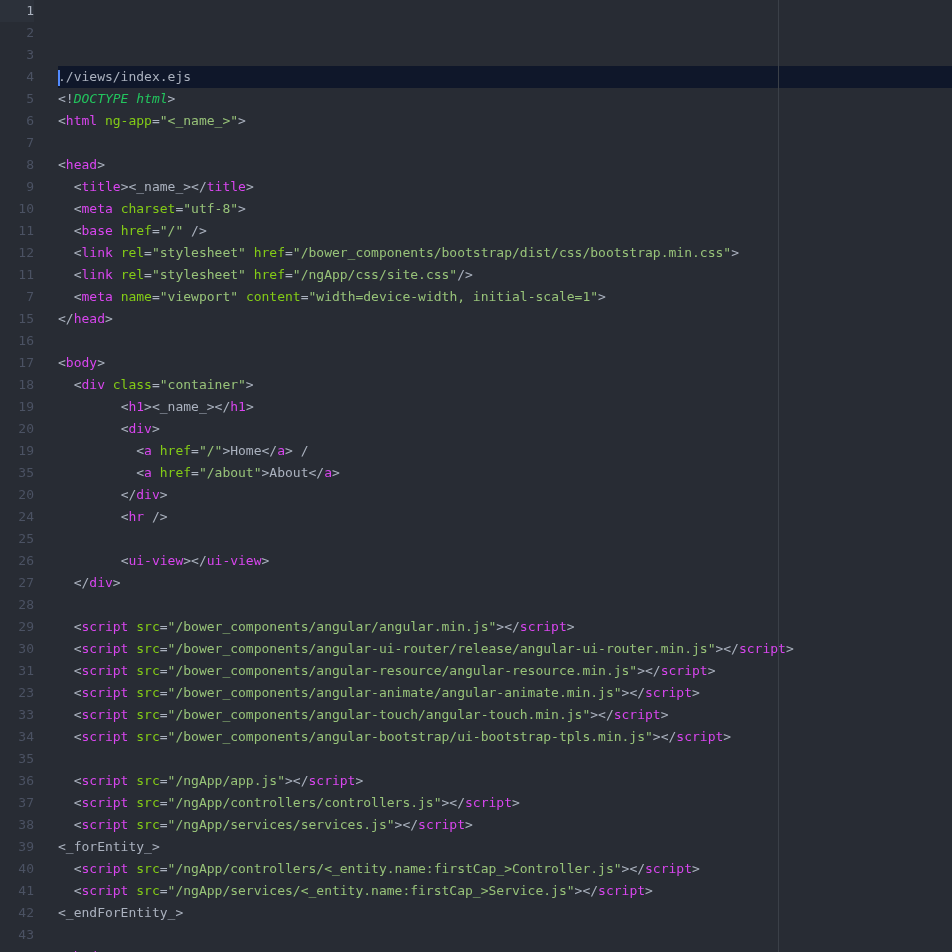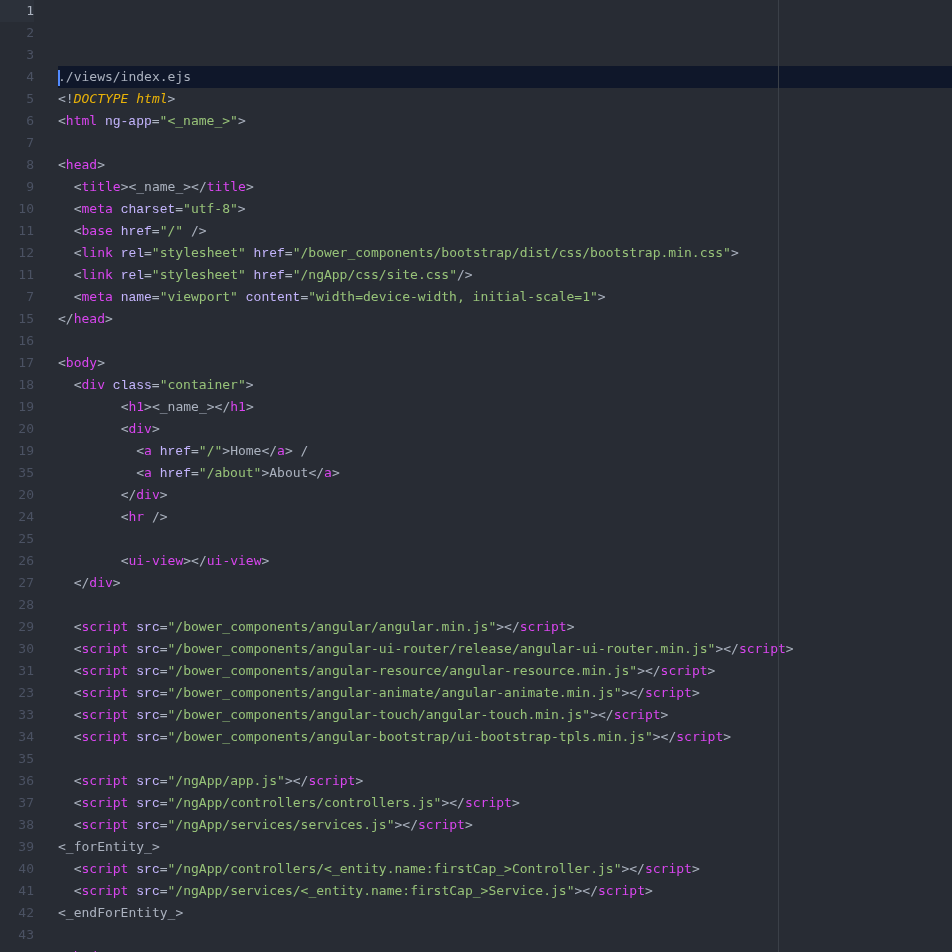--- a/index.html
+++ b/index.html
@@ -50,23 +50,23 @@
     top:0;
     bottom:0;
     left:730px;
     width:1px;
     background:#3b4048;
     pointer-events:none;
   }
   
   .p  { color:#abb2bf; }  
   .t  { color:#d946ef; }  
-  .a  { color:#c4b5fd;font-family:Liberation Mono, monospace; }  
+  .a  { color:#84cc16; }  
   .s  { color:#98c379; }  
-  .c  { color:#eab308; font-style:italic; } 
+  .c  { color:#22c55e; font-style:italic; } 
   .txt{ color:#abb2bf; }  
 </style>
 </head>
 <body>
 
 <div class="editor">
   <div class="gutter" id="gutter">
       <div class="ln active">1</div>
       <div class="ln">2</div>
       <div class="ln">3</div>

